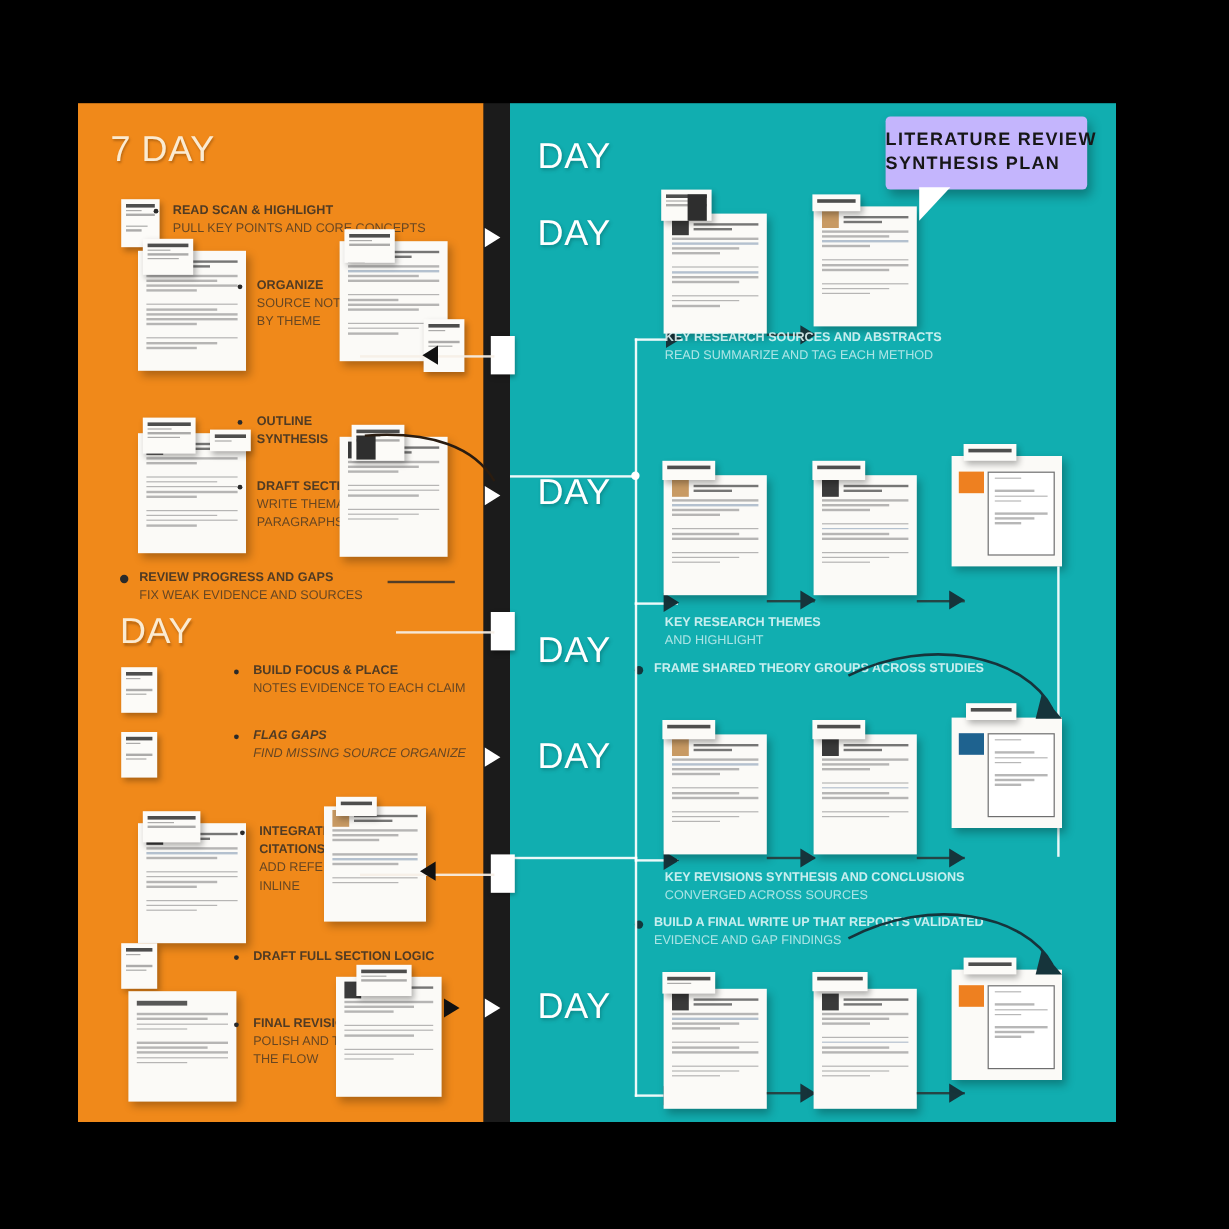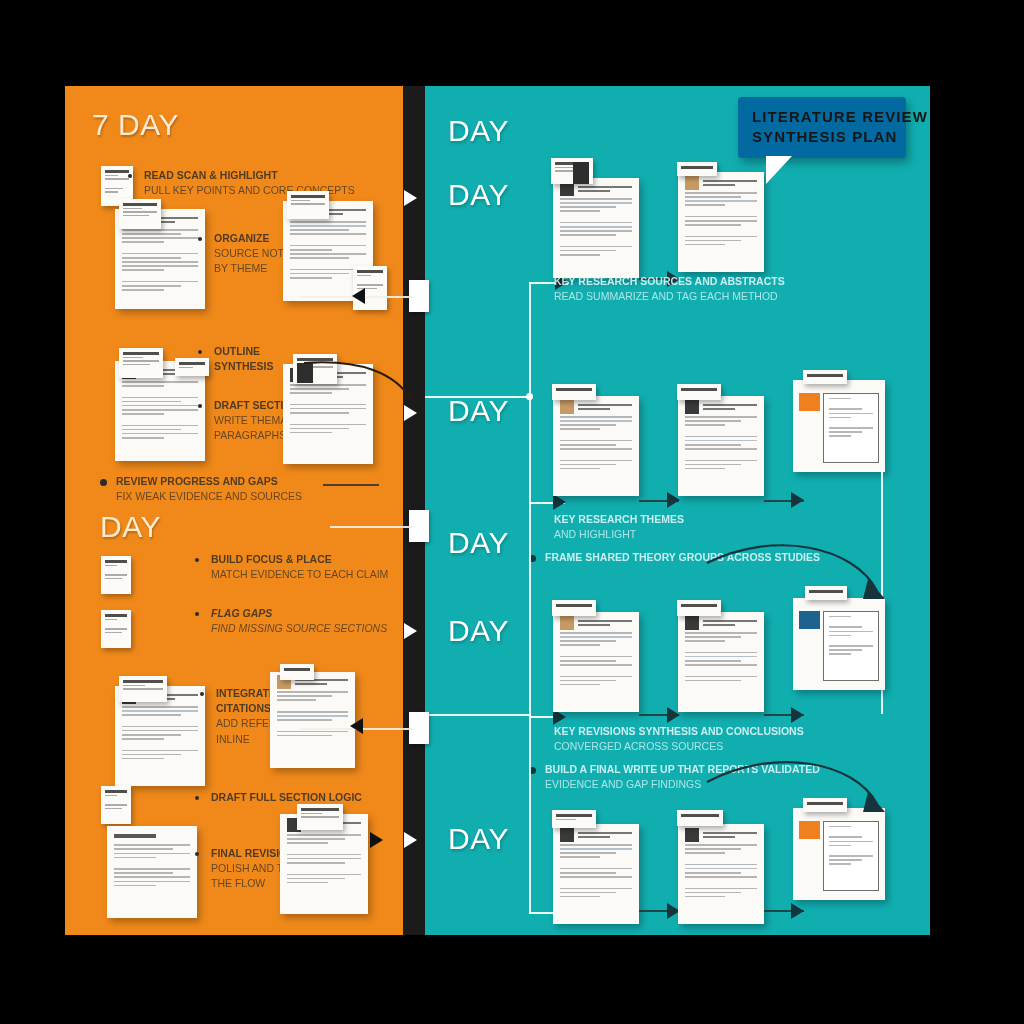--- a/index.html
+++ b/index.html
@@ -236,24 +236,24 @@
     border-top: 8px solid transparent;
     border-bottom: 8px solid transparent;
     border-left: 13px solid #FFFFFF;
   }
   .arrow-tri.dark { border-left-color: #16343B; }
   .arrow-tri.black { border-left-color: #111111; }
 
   
   #callout {
     position: absolute;
-    background: #0369a1;
+    background: #c4b5fd;
     border-radius: 4px;
     box-shadow: 3px 5px 9px rgba(0,0,0,.3);
-    padding: 10px 14px;
+    padding: 10px 0;
     box-sizing: border-box;
   }
   #callout .cline {
     display: block;
     font-size: 15px;
     font-weight: bold;
     color: #171717;
     letter-spacing: 1.1px;
     line-height: 1.35;
     white-space: nowrap;
@@ -458,34 +458,34 @@
     <div class="thumb" style="left:36px; top:470px; width:30px; height:38px;">
       <i class="dark"></i>
         <i class="short"></i>
         <i class="gap"></i>
         <i></i>
         <i class="mid"></i>
     </div>
     <div class="bullet-block" style="left:130px; top:466px; width:230px;">
       <span class="dot small"></span>
       <span class="btext">BUILD FOCUS &amp; PLACE</span>
-      <span class="btext sub">MATCH EVIDENCE TO EACH CLAIM</span>
+      <span class="btext sub">NOTES EVIDENCE TO EACH CLAIM</span>
     </div>
 
     <div class="thumb" style="left:36px; top:524px; width:30px; height:38px;">
       <i class="dark"></i>
         <i class="short"></i>
         <i class="gap"></i>
         <i></i>
         <i class="mid"></i>
     </div>
     <div class="bullet-block" style="left:130px; top:520px; width:210px;font-style:italic;">
       <span class="dot small"></span>
       <span class="btext">FLAG GAPS</span>
-      <span class="btext sub">FIND MISSING SOURCE SECTIONS</span>
+      <span class="btext sub">FIND MISSING SOURCE ORGANIZE</span>
     </div>
 
     <div class="doc" style="left:50px; top:600px; width:90px; height:100px;">
       <div class="doc-head">
         <span class="logo-sq"></span>
         <span class="title-lines">
             <i></i>
             <i></i>
           </span>
       </div>

